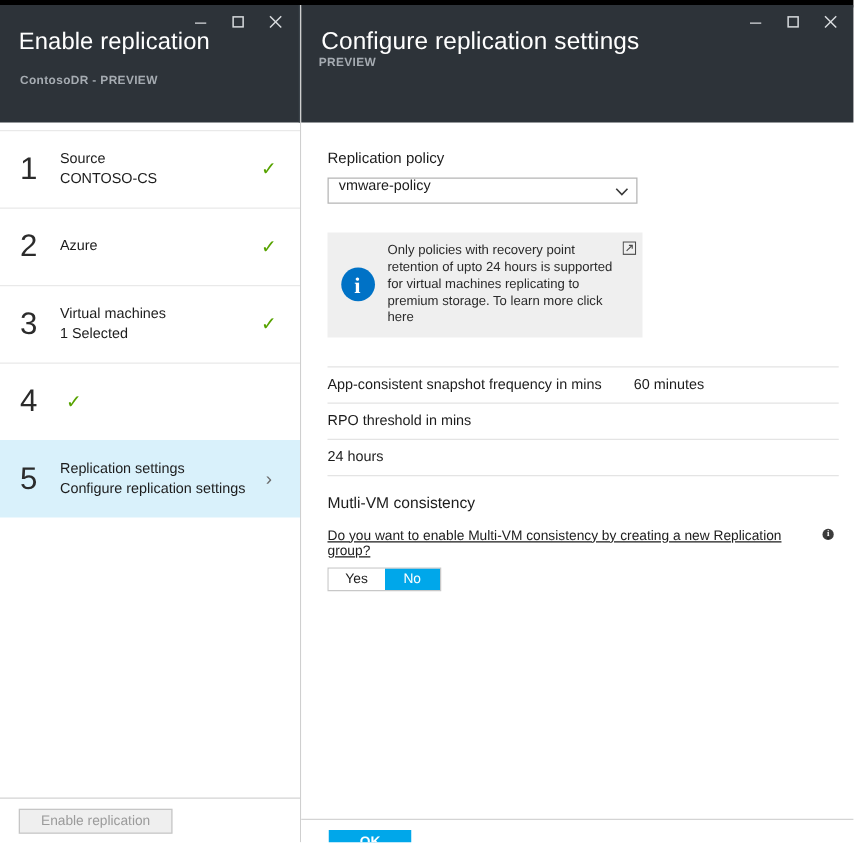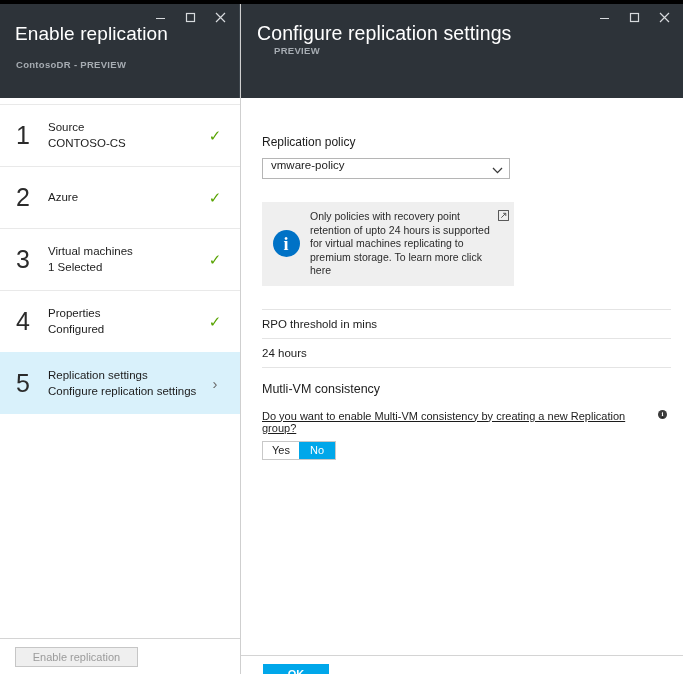--- a/index.html
+++ b/index.html
@@ -65,21 +65,21 @@
     white-space: nowrap;
   }
   .blade-right .blade-title { left: 16px; top: 18px; font-size: 19.5px; }
   .blade-sub {
     position: absolute; left: 16px; top: 55px;
     color: #a6acb2;
     font-size: 9.5px;
     font-weight: bold;
     letter-spacing: 0.3px;
   }
-  .blade-right .blade-sub { left: 33px; top: 41px; }
+  .blade-right .blade-sub { left: 14px; top: 41px; }
 
   
   .steps {
     position: absolute; left: 0; top: 94px;
     width: 240px;
   }
   .step {
     position: relative;
     display: flex; align-items: center;
     height: 62px;
@@ -122,21 +122,21 @@
     background: #efefef;
     border: 1px solid #c6c6c6;
     color: #9b9b9b;
     font-size: 11px;
     display: flex; align-items: center; justify-content: center;
     cursor: default;
   }
 
   
   .rcontent {
-    position: absolute; left: 0; top: 110px;
+    position: absolute; left: 0; top: 94px;
     width: 442px; bottom: 36px;
     padding: 21px 16px 0 21px;
     overflow: hidden;
   }
   .section-label {
     font-size: 12px; color: #1c1c1c;
     margin: 0 0 9px 0;
   }
   .select-wrap {
     position: relative;
@@ -215,21 +215,21 @@
     display: inline-flex; align-items: center; justify-content: center;
     width: 9px; height: 9px; border-radius: 50%;
     background: #3c3c3c; color: #fff;
     font-size: 7px; font-weight: bold;
     font-family: "Liberation Serif", serif;
     line-height: 1;
   }
   .toggle {
     margin-top: 7px;
     display: flex;
-    width: 74px; height: 19px;
+    width: 91px; height: 19px;
     border: 1px solid #c8c8c8;
   }
   .toggle-opt {
     flex: 1;
     display: flex; align-items: center; justify-content: center;
     font-size: 11px;
     color: #1c1c1c;
     background: #ffffff;
     cursor: pointer;
   }
@@ -316,24 +316,20 @@
           <div class="step-t1">Virtual machines</div>
           <div class="step-t2">1 Selected</div>
         </div>
         <div class="step-state">
           <span class="check-icon">✓</span>
         </div>
       </div>
 
       <div class="step">
         <div class="step-num">4</div>
-        <div class="step-text">
-          <div class="step-t1">Properties</div>
-          <div class="step-t2">Configured</div>
-        </div>
         <div class="step-state">
           <span class="check-icon">✓</span>
         </div>
       </div>
 
       <div class="step active">
         <div class="step-num">5</div>
         <div class="step-text">
           <div class="step-t1">Replication settings</div>
           <div class="step-t2">Configure replication settings</div>
@@ -396,20 +392,24 @@
           <svg width="11" height="11" viewBox="0 0 12 12">
             <rect x="0.6" y="0.6" width="10.8" height="10.8" fill="none" stroke="currentColor" stroke-width="1"></rect>
             <path d="M3.6 8.4 L8.2 3.8" stroke="currentColor" stroke-width="1" fill="none"></path>
             <path d="M5.6 3.6 L8.5 3.6 L8.5 6.5" stroke="currentColor" stroke-width="1" fill="none"></path>
           </svg>
         </div>
       </div>
 
       <div class="kv-table">
         <div class="kv-row">
+          <div class="kv-key">App-consistent snapshot frequency in mins</div>
+          <div class="kv-val">60 minutes</div>
+        </div>
+        <div class="kv-row">
           <div class="kv-key">RPO threshold in mins</div>
         </div>
         <div class="kv-row">
           <div class="kv-val">24 hours</div>
         </div>
       </div>
 
       <div class="mvm-title">Mutli-VM consistency</div>
 
       <div class="mvm-question">

